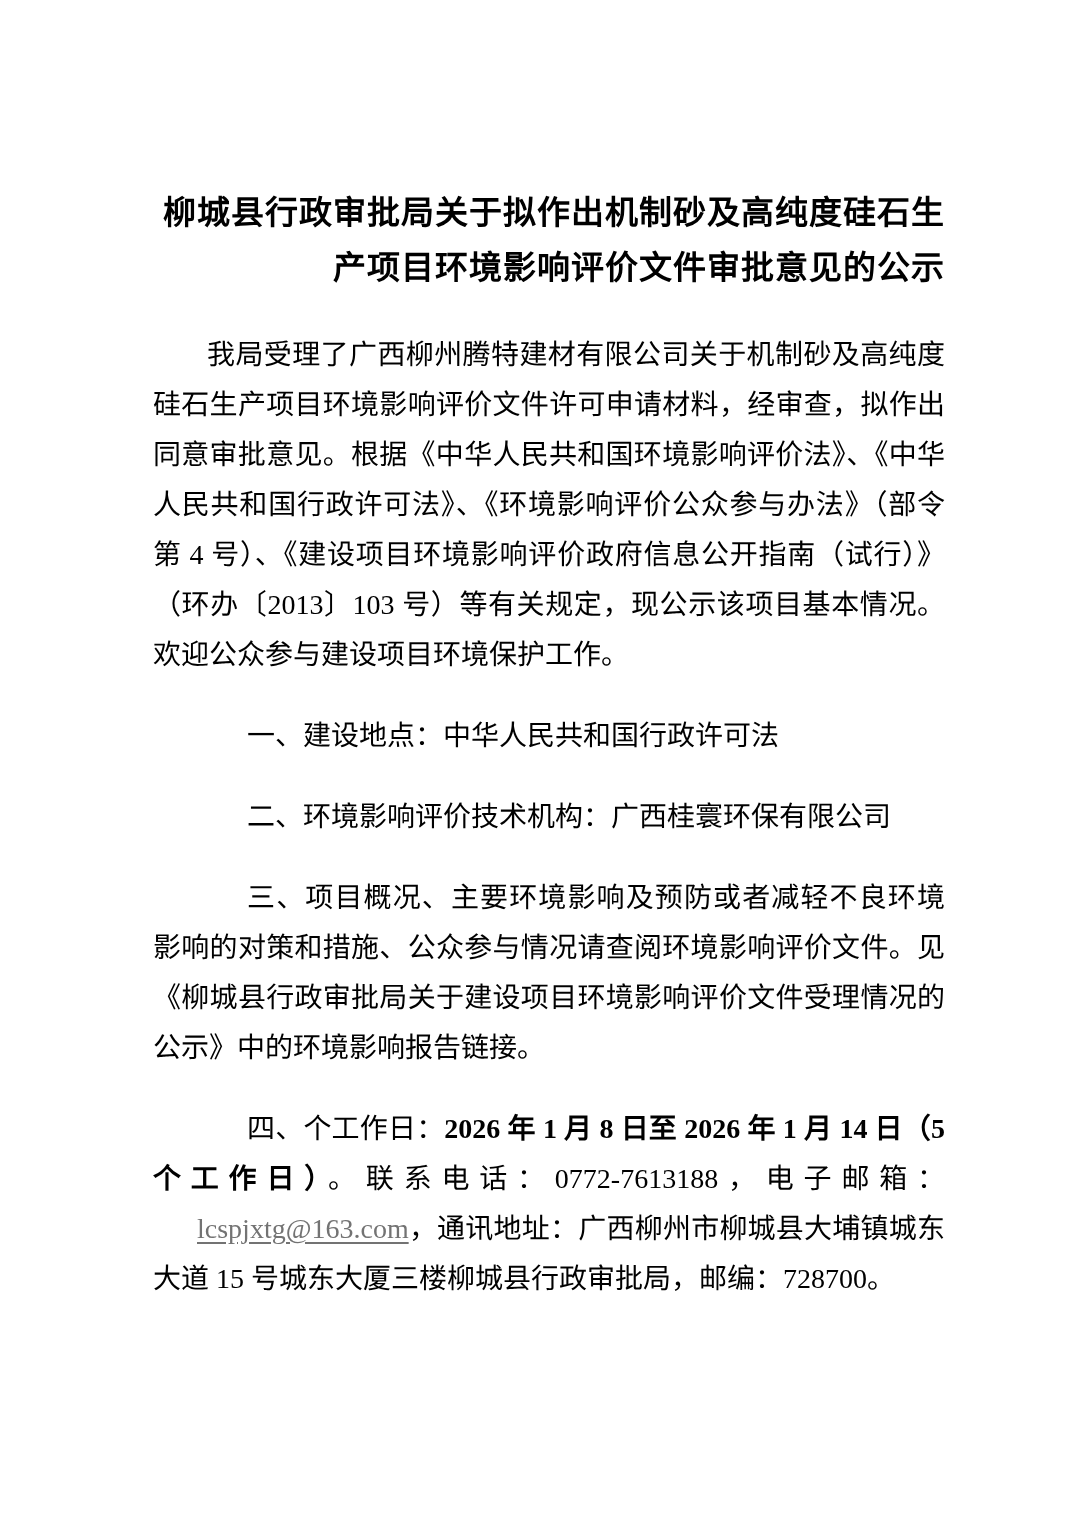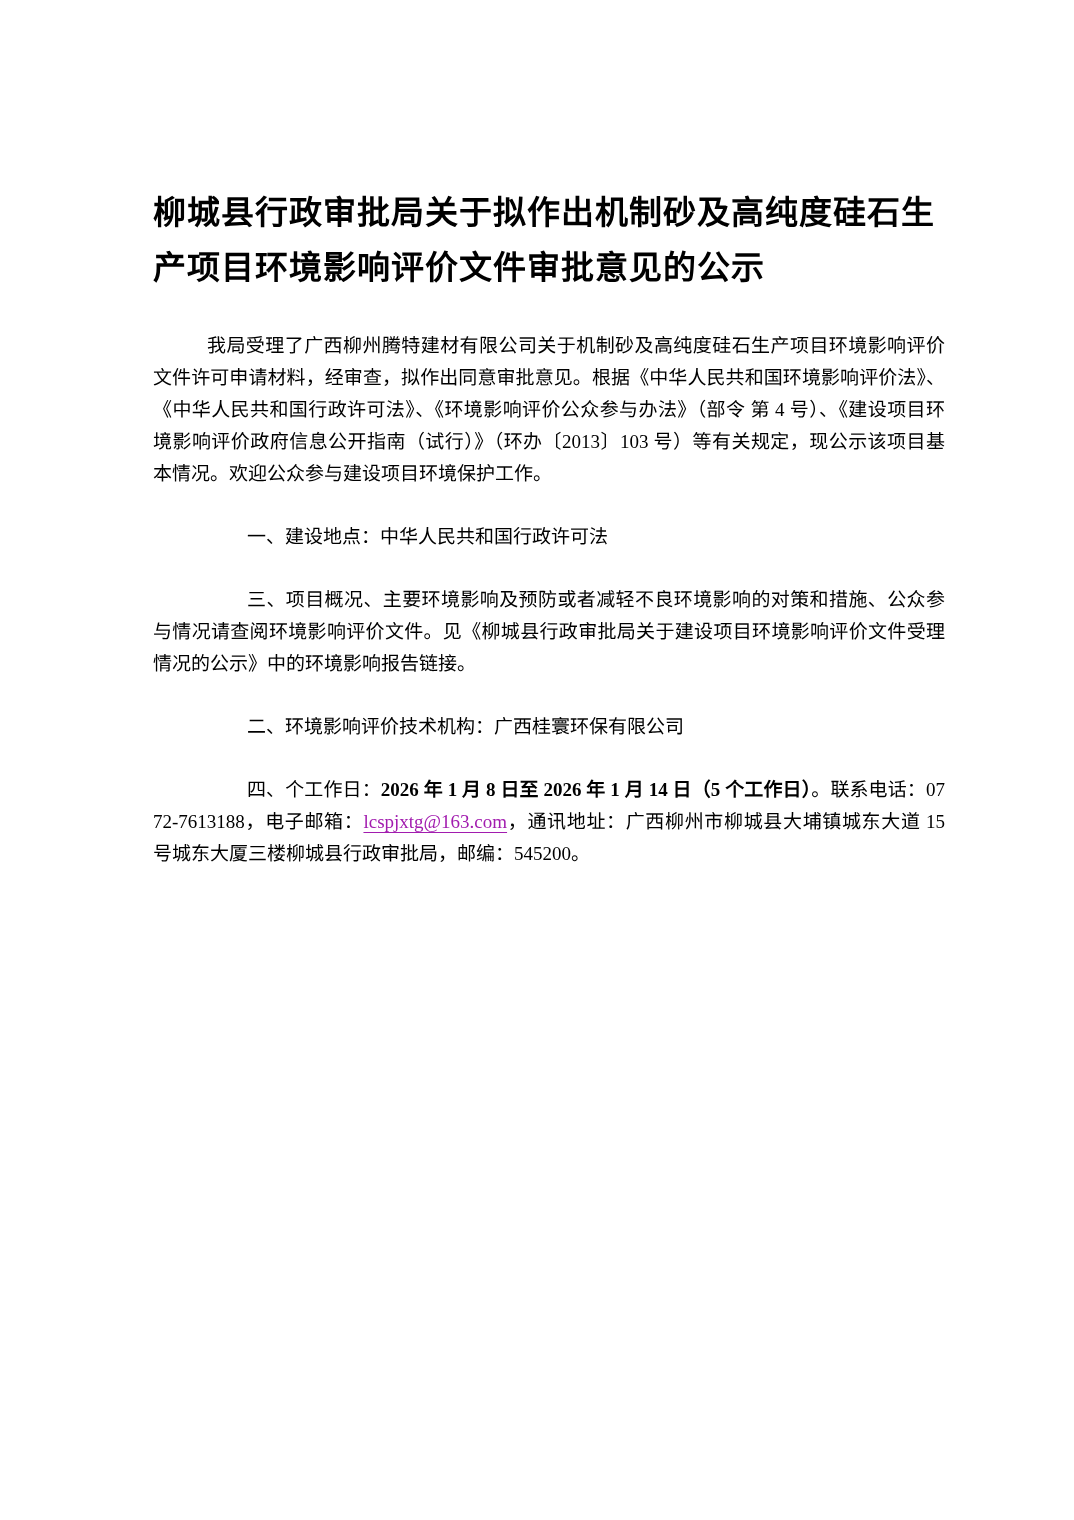--- a/index.html
+++ b/index.html
@@ -17,54 +17,55 @@
   .page {
     position: absolute;
     left: 153px;
     top: 186px;
     width: 792px;
   }
   .doc-title {
     font-size: 33px;
     font-weight: 700;
     line-height: 55px;
-    text-align: left;
+    text-align: right;
     margin: 0 0 34px 0;
     letter-spacing: 1px;
   }
   p.body-para {
-    font-size: 19px;
-    line-height: 32px;
+    font-size: 28px;
+    line-height: 50px;
     text-align: justify;
     margin: 0 0 31px 0;
     word-break: break-all;
   }
   .indent-2 { text-indent: 54px; }
   .indent-4 { text-indent: 94px; }
   .bold-seg { font-weight: 700; }
   .email-link {
     text-decoration: underline;
     text-underline-offset: 4px;
-    color: #a21caf;
+    color: #737373;
     word-break: keep-all;
     white-space: nowrap;
+    margin-left: 44px;
   }
   .latin { word-break: keep-all; }
 </style>
 </head>
 <body>
 
 <div class="page">
 
   <h1 class="doc-title">柳城县行政审批局关于拟作出机制砂及高纯度硅石生产项目环境影响评价文件审批意见的公示</h1>
 
   <p class="body-para indent-2">我局受理了广西柳州腾特建材有限公司关于机制砂及高纯度硅石生产项目环境影响评价文件许可申请材料，经审查，拟作出同意审批意见。根据《中华人民共和国环境影响评价法》、《中华人民共和国行政许可法》、《环境影响评价公众参与办法》（部令 第 4 号）、《建设项目环境影响评价政府信息公开指南（试行）》（环办〔2013〕103 号）等有关规定，现公示该项目基本情况。欢迎公众参与建设项目环境保护工作。</p>
 
   <p class="body-para indent-4">一、建设地点：中华人民共和国行政许可法</p>
 
+  <p class="body-para indent-4">二、环境影响评价技术机构：广西桂寰环保有限公司</p>
+
   <p class="body-para indent-4">三、项目概况、主要环境影响及预防或者减轻不良环境影响的对策和措施、公众参与情况请查阅环境影响评价文件。见《柳城县行政审批局关于建设项目环境影响评价文件受理情况的公示》中的环境影响报告链接。</p>
 
-  <p class="body-para indent-4">二、环境影响评价技术机构：广西桂寰环保有限公司</p>
-
-  <p class="body-para indent-4"><span>四、个工作日：</span><span class="bold-seg">2026 年 1 月 8 日至 2026 年 1 月 14 日（5 个工作日）</span><span>。联系电话：0772-7613188，电子邮箱：</span><span class="email-link latin">lcspjxtg@163.com</span><span>，通讯地址：广西柳州市柳城县大埔镇城东大道 15 号城东大厦三楼柳城县行政审批局，邮编：545200。</span></p>
+  <p class="body-para indent-4"><span>四、个工作日：</span><span class="bold-seg">2026 年 1 月 8 日至 2026 年 1 月 14 日（5 个工作日）</span><span>。联系电话：0772-7613188，电子邮箱：</span><span class="email-link latin">lcspjxtg@163.com</span><span>，通讯地址：广西柳州市柳城县大埔镇城东大道 15 号城东大厦三楼柳城县行政审批局，邮编：728700。</span></p>
 
 
 </div>
 
 </body></html>

